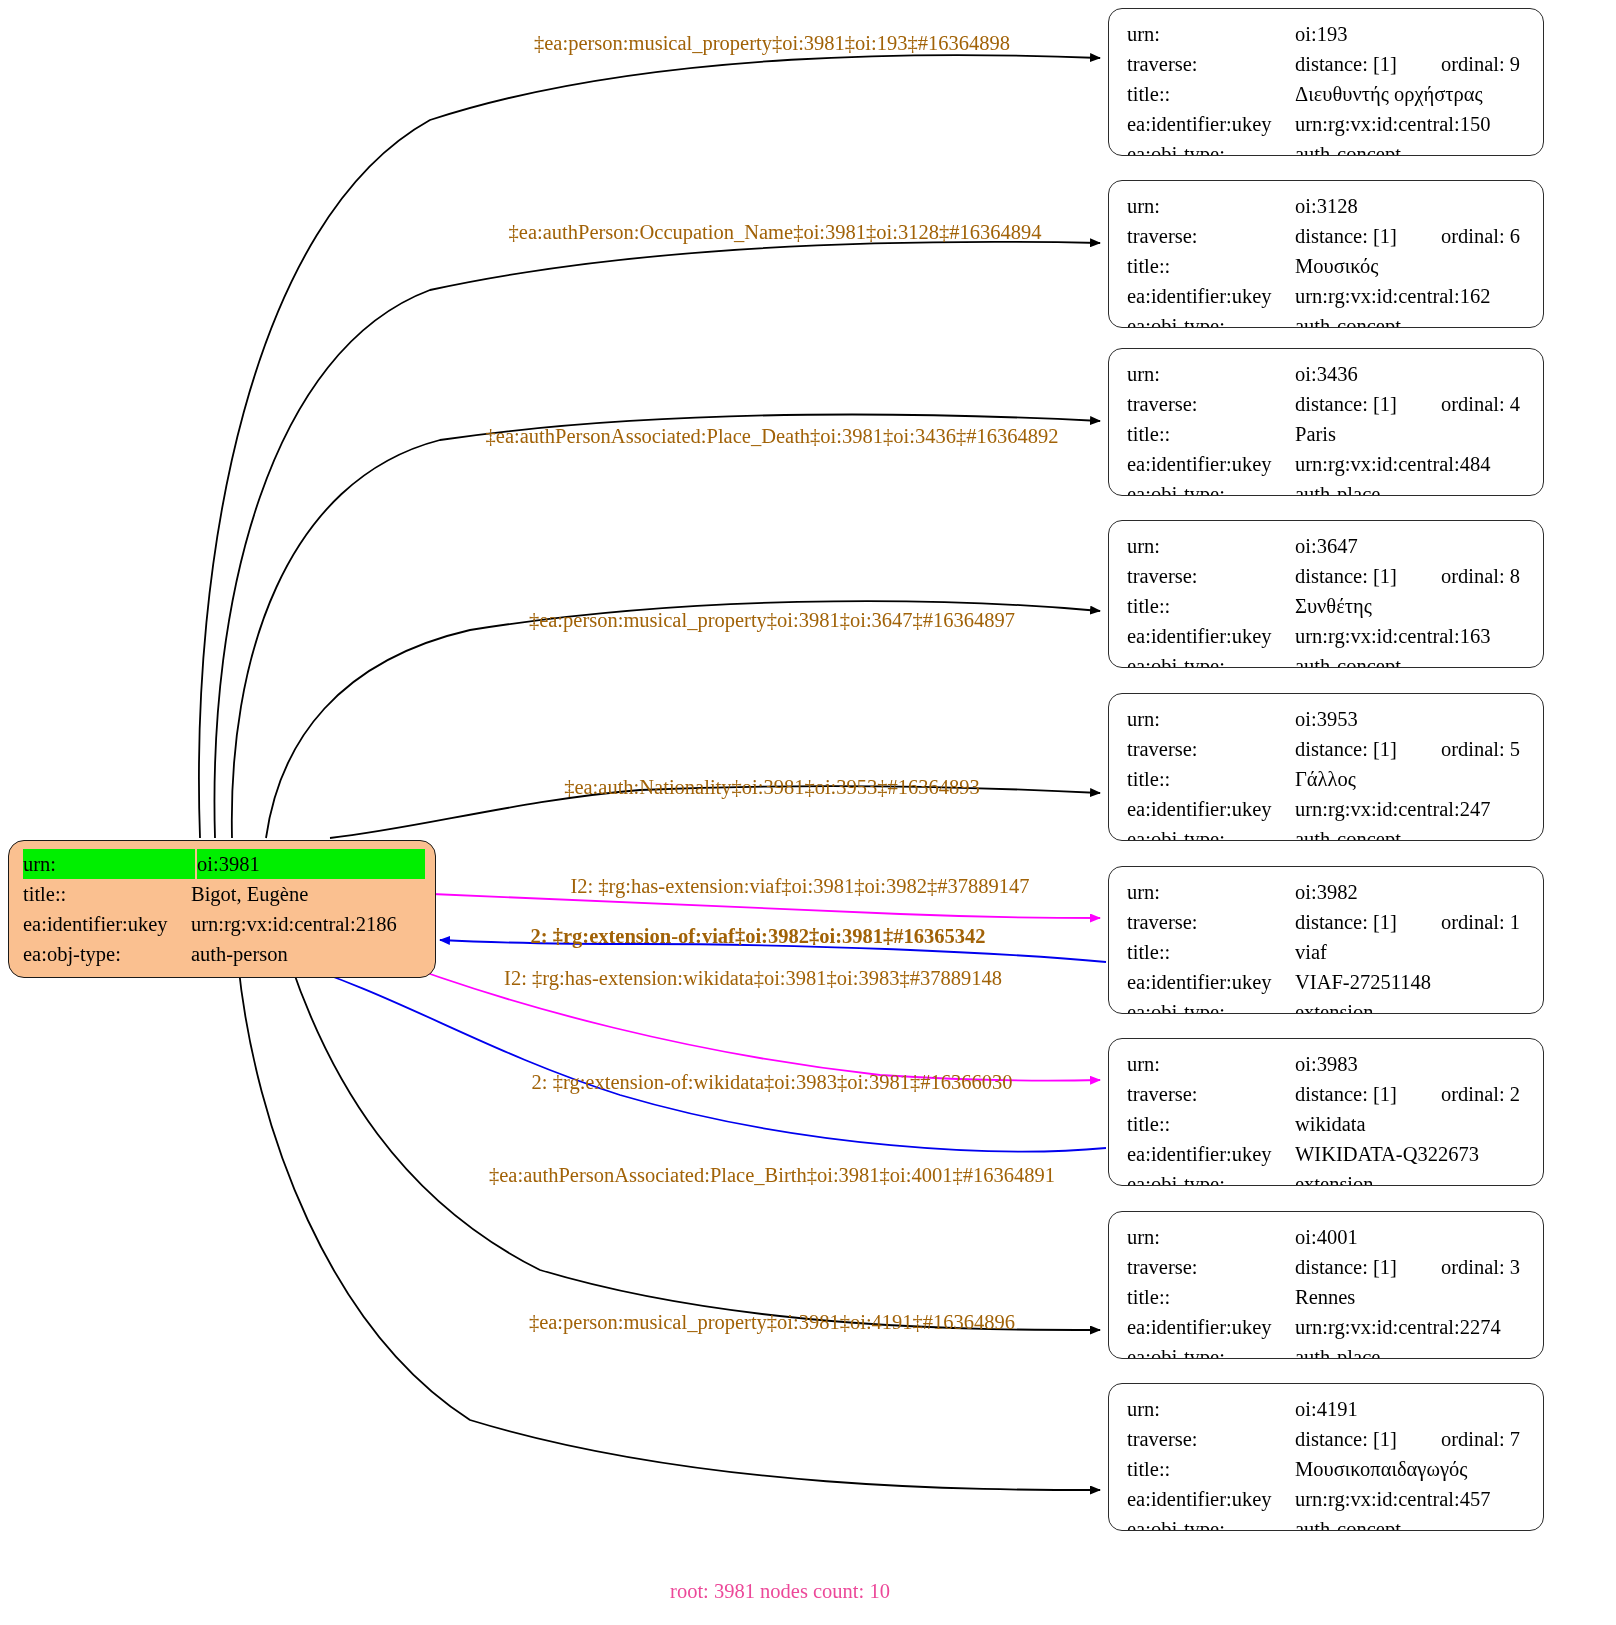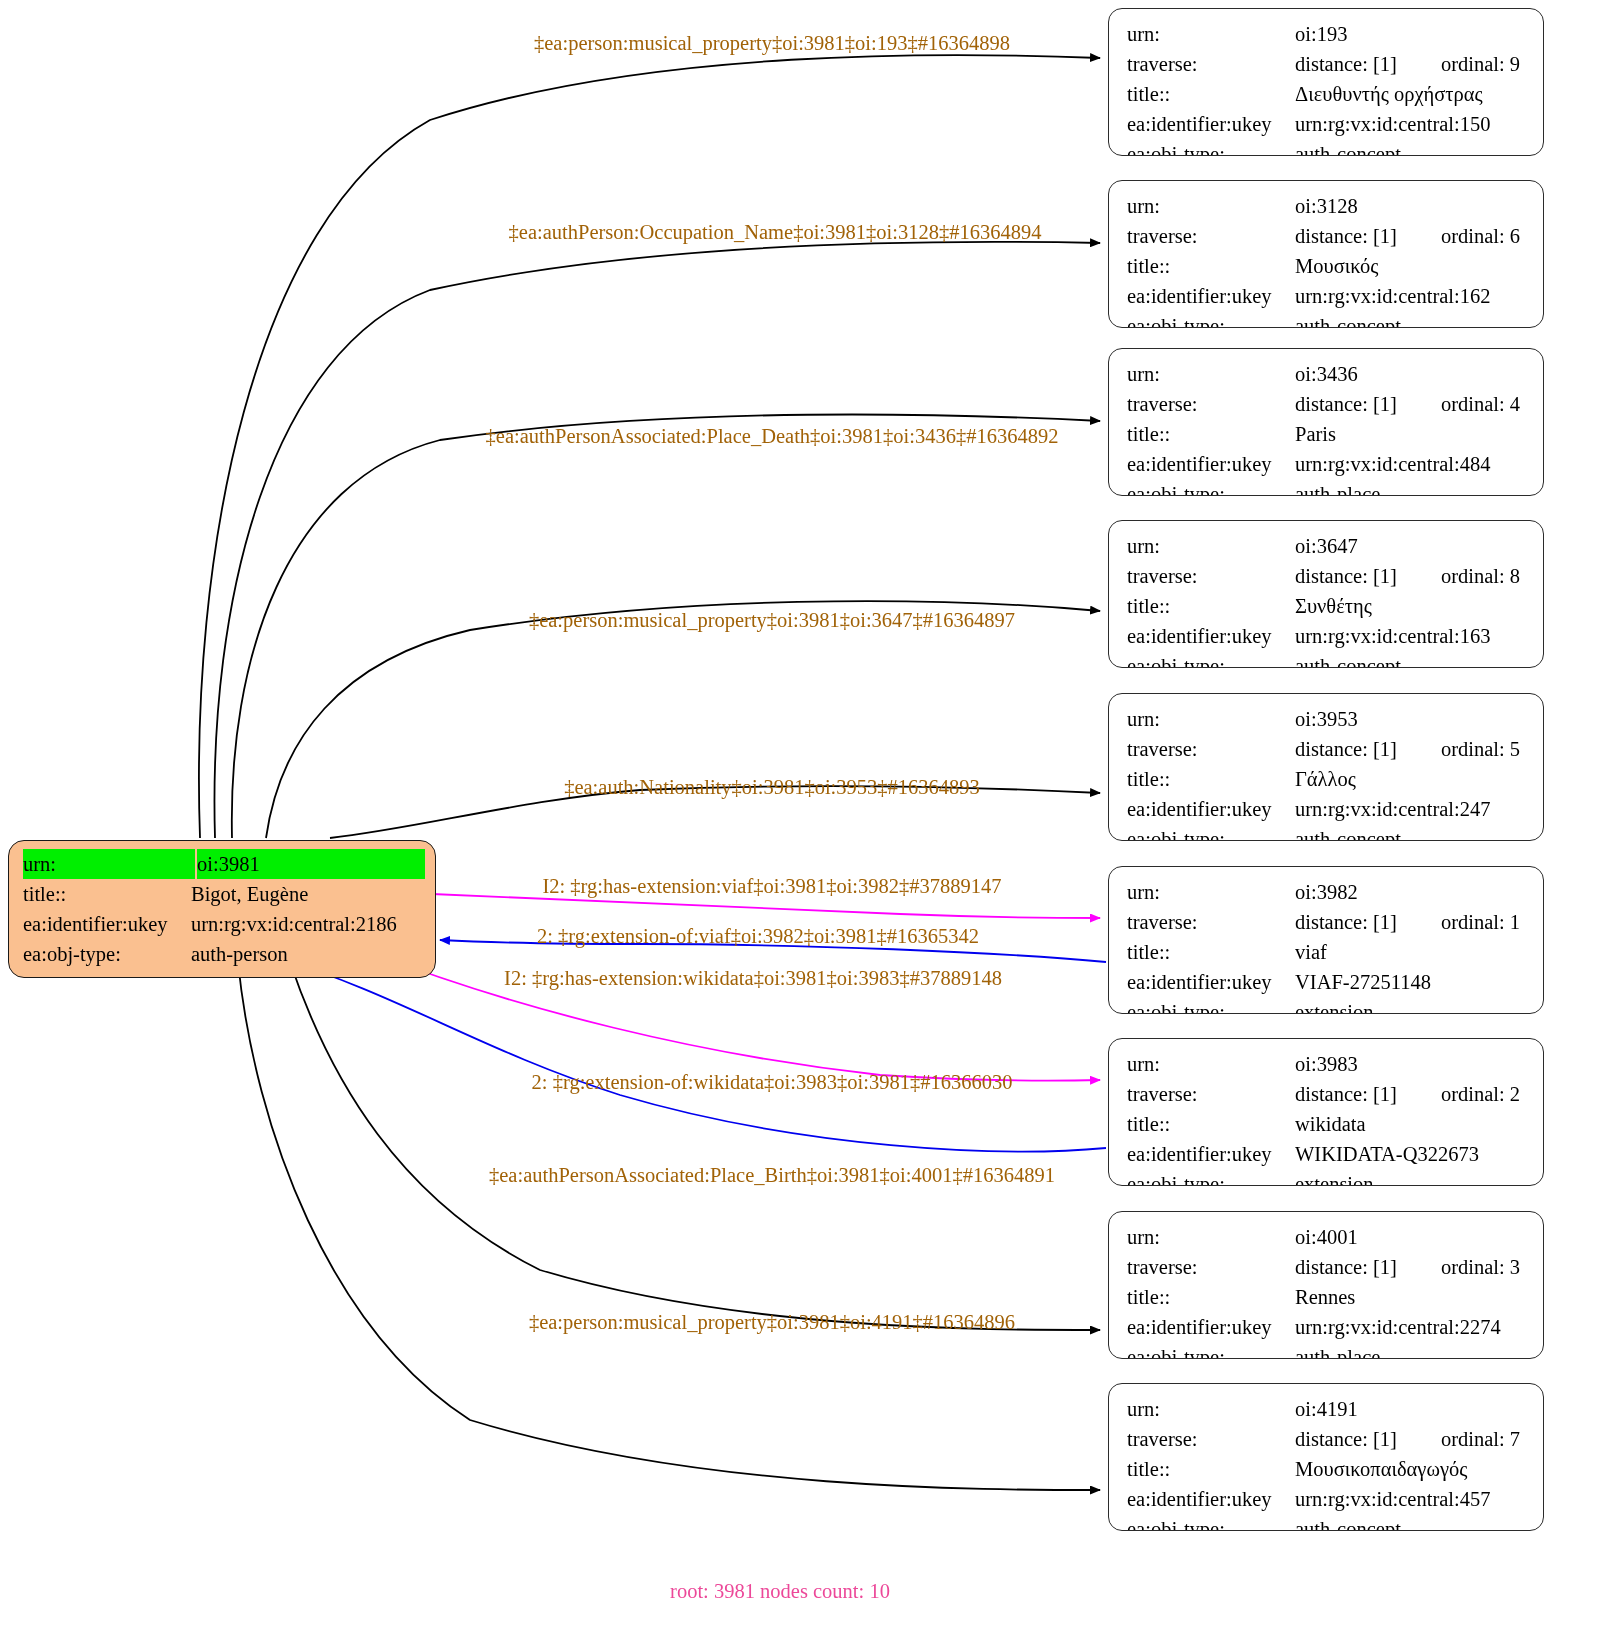--- a/index.html
+++ b/index.html
@@ -368,22 +368,22 @@
           <span class="v">auth-concept</span>
         </div>
       </div>
     </div>
   <div id="labels-container">
       <div class="edge-label" style="left: 772px; top: 43px;">‡ea:person:musical_property‡oi:3981‡oi:193‡#16364898</div>
       <div class="edge-label" style="left: 775px; top: 232px;">‡ea:authPerson:Occupation_Name‡oi:3981‡oi:3128‡#16364894</div>
       <div class="edge-label" style="left: 772px; top: 424px; margin-top: 12px;">‡ea:authPersonAssociated:Place_Death‡oi:3981‡oi:3436‡#16364892</div>
       <div class="edge-label" style="left: 772px; top: 620px;">‡ea:person:musical_property‡oi:3981‡oi:3647‡#16364897</div>
       <div class="edge-label" style="left: 772px; top: 787px;">‡ea:auth:Nationality‡oi:3981‡oi:3953‡#16364893</div>
-      <div class="edge-label" style="left: 772px; top: 886px;">I2: ‡rg:has-extension:viaf‡oi:3981‡oi:3982‡#37889147</div>
-      <div class="edge-label" style="left: 758px; top: 936px;">2: ‡rg:extension-of:viaf‡oi:3982‡oi:3981‡#16365342</div>
+      <div class="edge-label" style="left: 800px; top: 886px;">I2: ‡rg:has-extension:viaf‡oi:3981‡oi:3982‡#37889147</div>
+      <div class="edge-label" style="left: 758px; top: 936px; font-weight: bold;">2: ‡rg:extension-of:viaf‡oi:3982‡oi:3981‡#16365342</div>
       <div class="edge-label" style="left: 753px; top: 978px;">I2: ‡rg:has-extension:wikidata‡oi:3981‡oi:3983‡#37889148</div>
       <div class="edge-label" style="left: 772px; top: 1082px;">2: ‡rg:extension-of:wikidata‡oi:3983‡oi:3981‡#16366030</div>
       <div class="edge-label" style="left: 772px; top: 1175px;">‡ea:authPersonAssociated:Place_Birth‡oi:3981‡oi:4001‡#16364891</div>
       <div class="edge-label" style="left: 772px; top: 1322px;">‡ea:person:musical_property‡oi:3981‡oi:4191‡#16364896</div>
     </div>
 
   <div id="footer" style="left: 780px; top: 1580px;">root: 3981 nodes count: 10</div>
 </div>
 
 </body></html>

